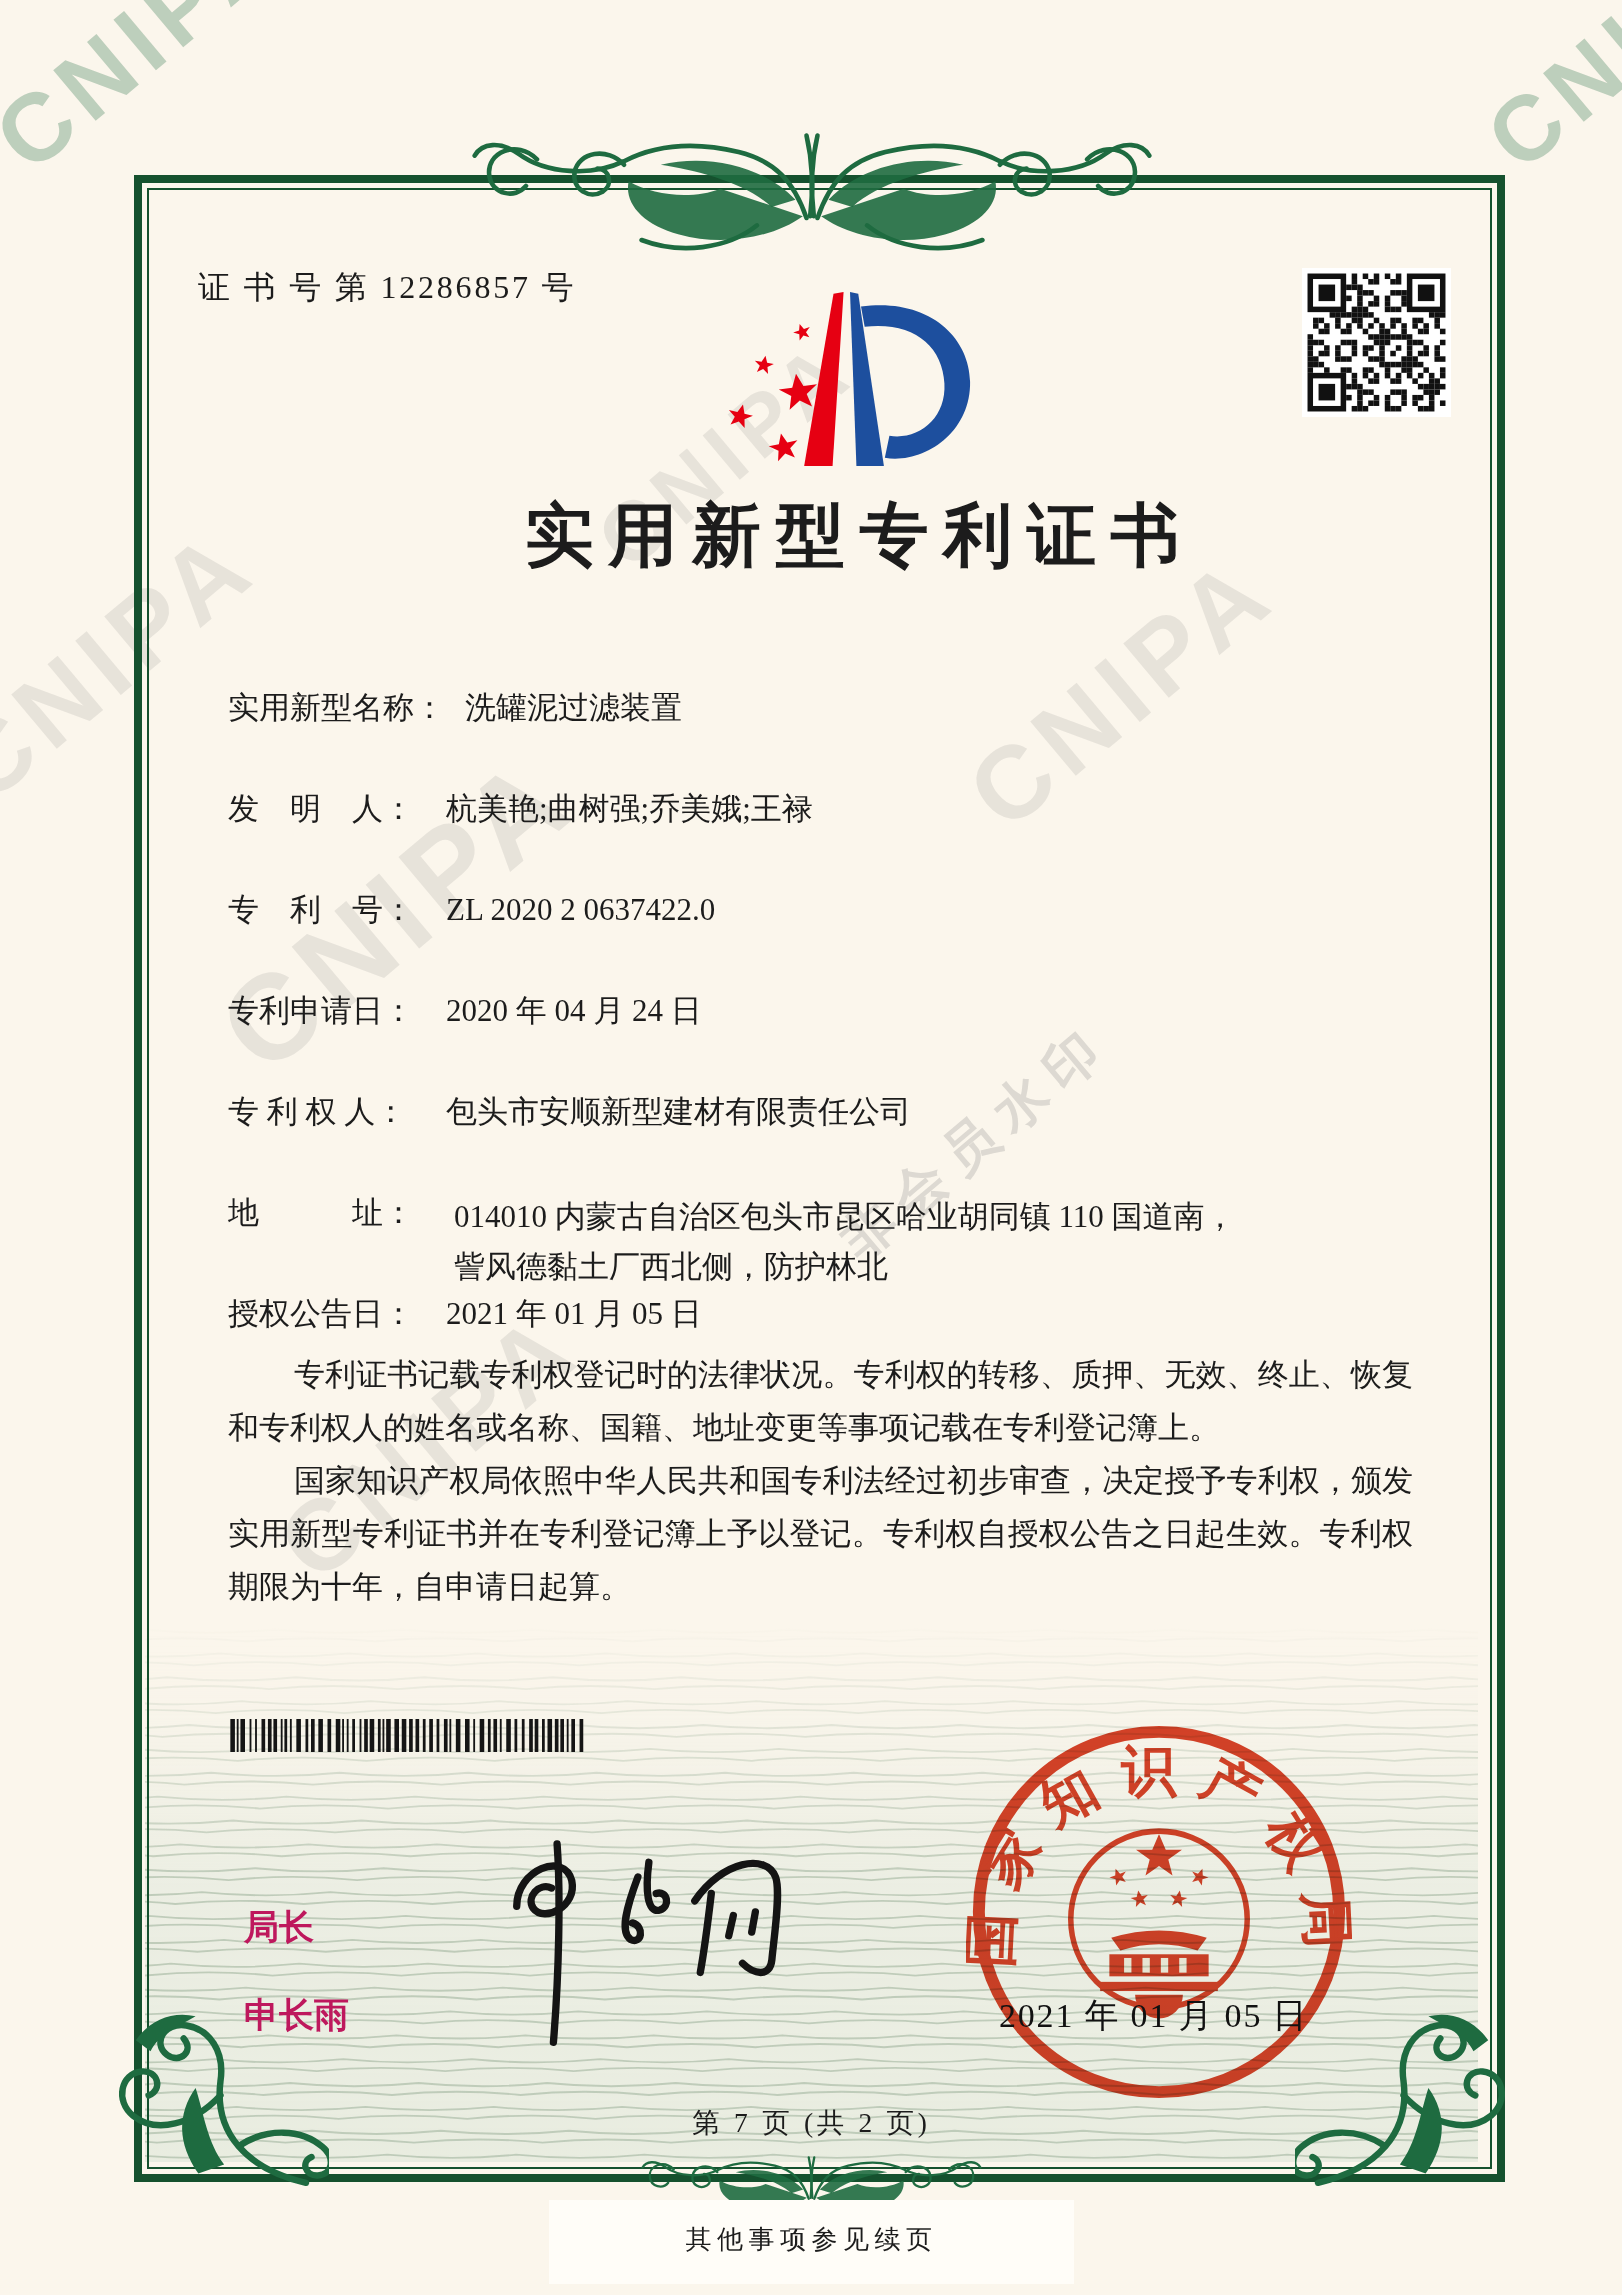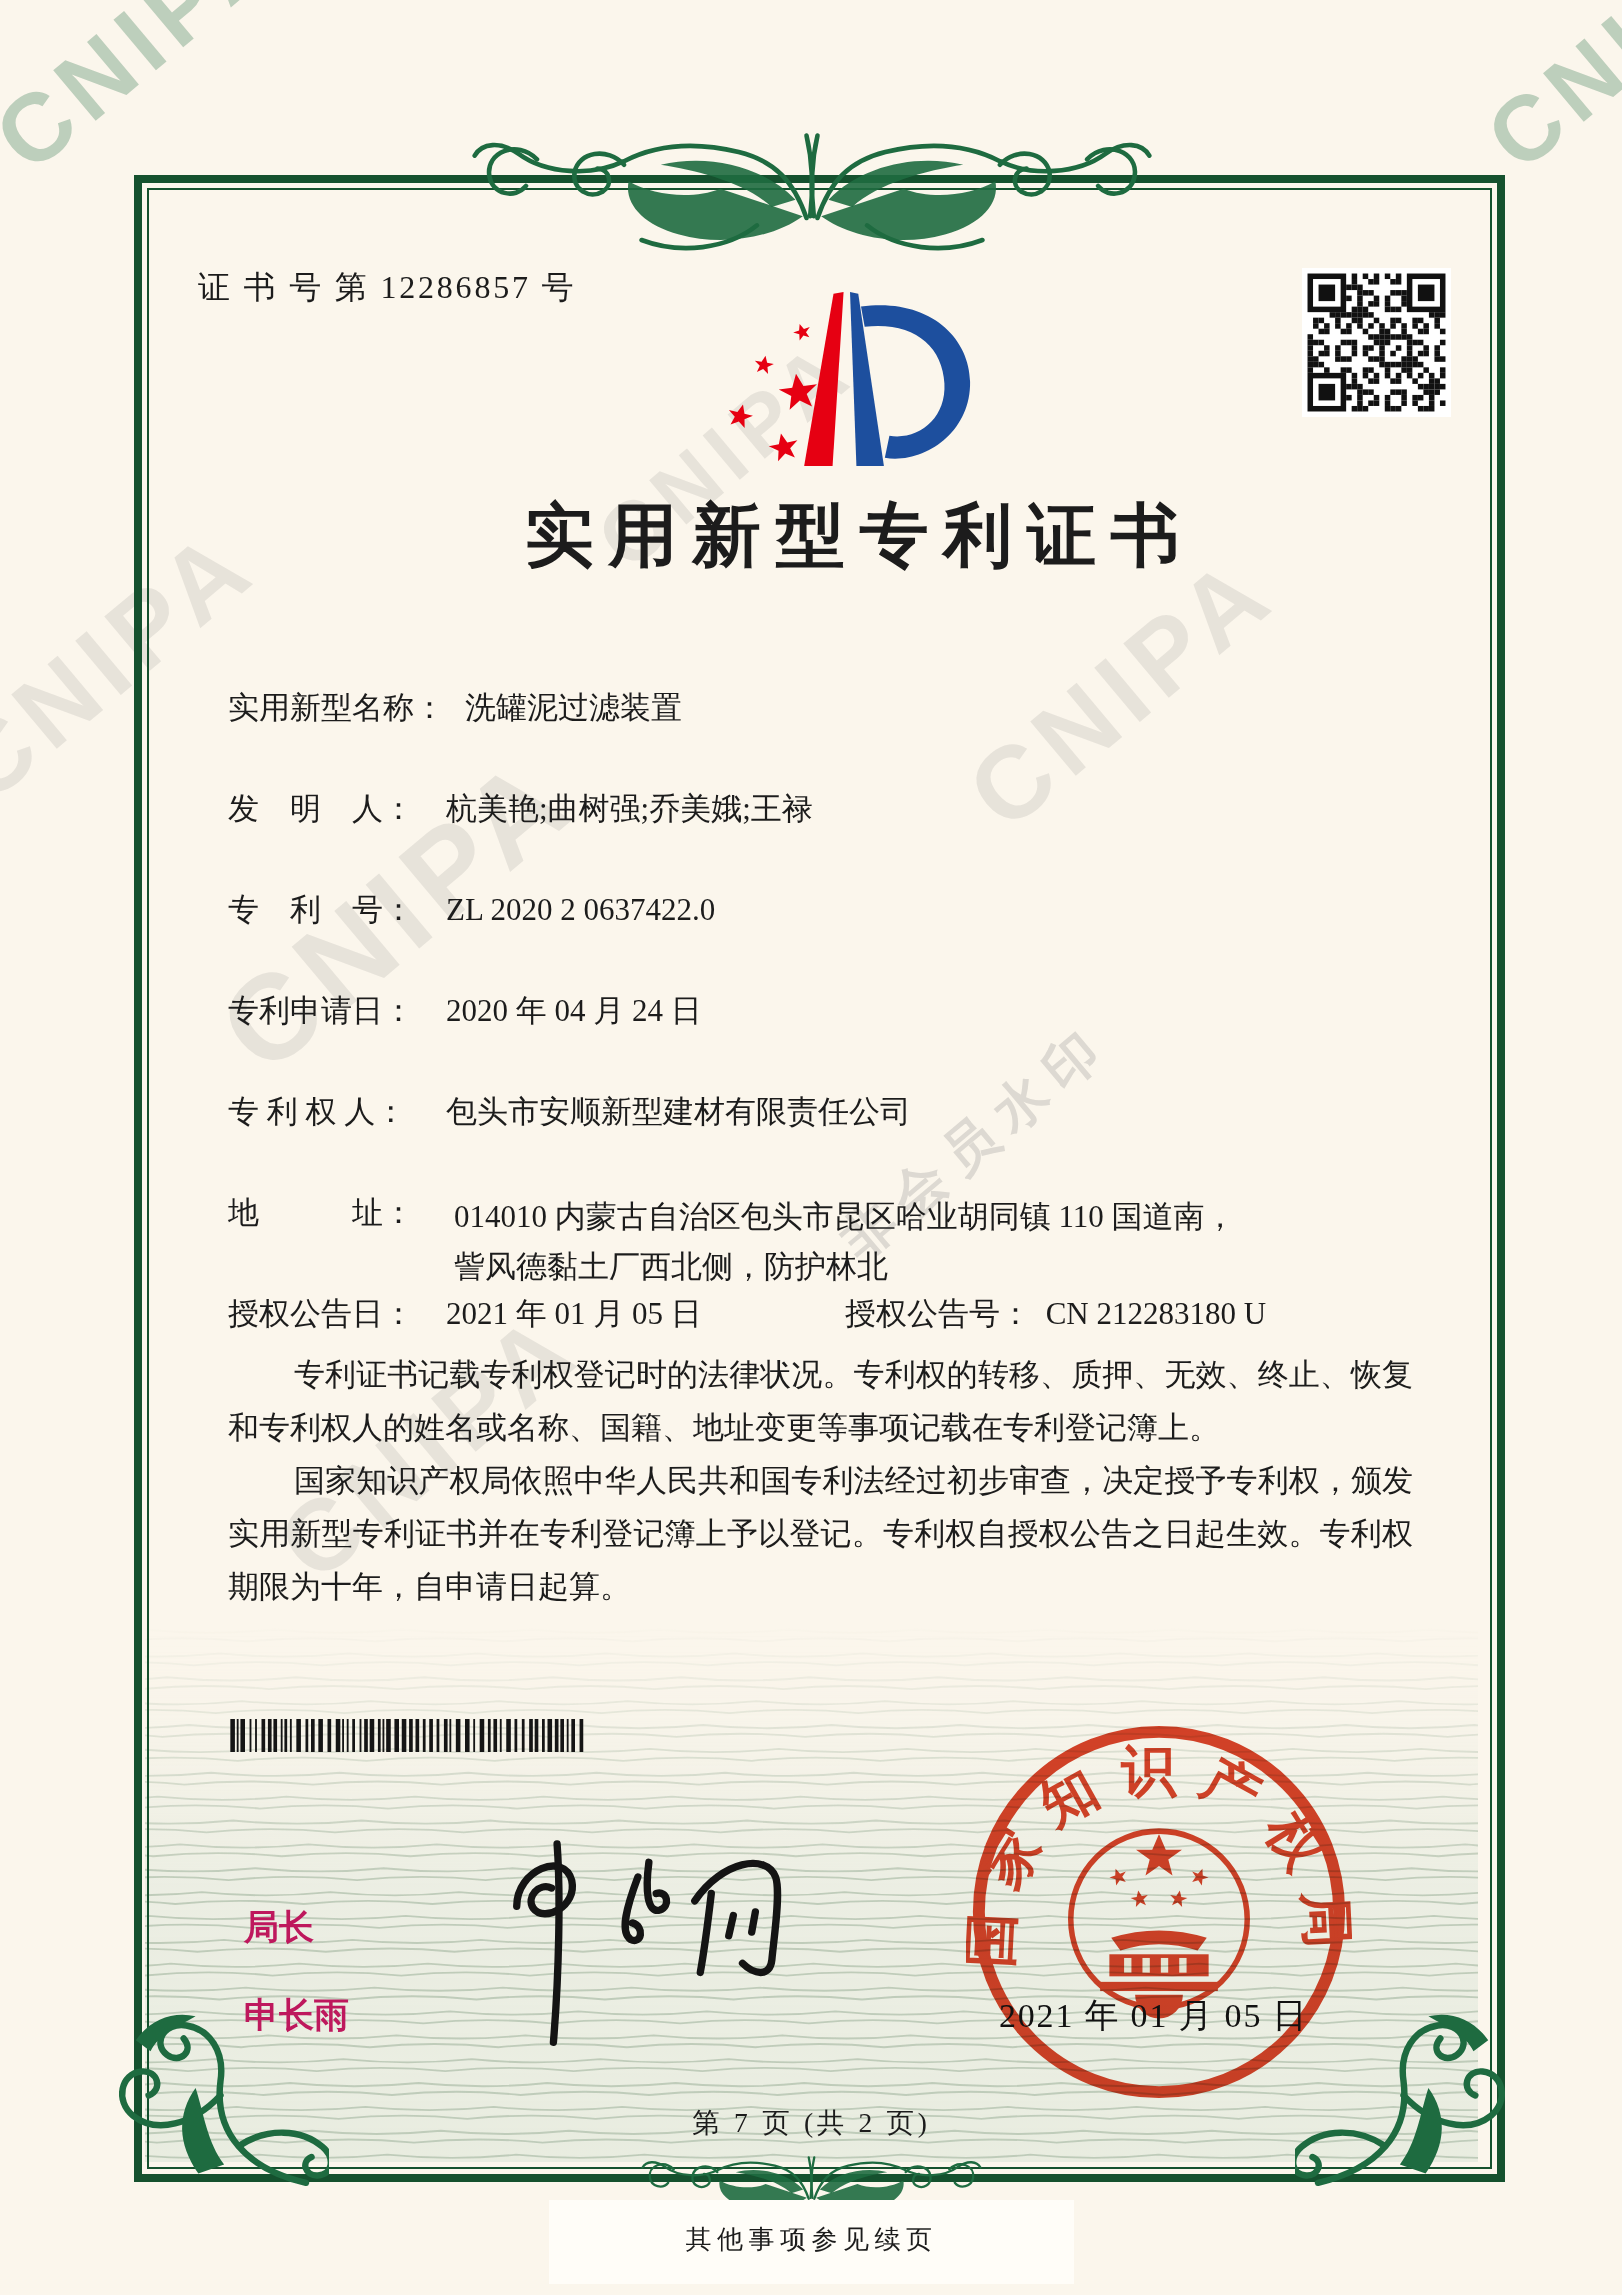--- a/index.html
+++ b/index.html
@@ -433,21 +433,20 @@
 </div>
 <div class="row" style="top:1091px;">
   <span class="lab">专 利 权 人：</span><span class="val">包头市安顺新型建材有限责任公司</span>
 </div>
 <div class="row" style="top:1192px;">
   <span class="lab" style="vertical-align:top;">地　　　址：</span><span class="addr-vals"><span>014010 内蒙古自治区包头市昆区哈业胡同镇 110 国道南，</span><br>
     <span>訾风德黏土厂西北侧，防护林北</span></span>
 </div>
 <div class="row" style="top:1293px;width:1185px;">
   <span class="lab">授权公告日：</span><span class="val">2021 年 01 月 05 日</span>
-  <span class="col2"><span class="lab" style="min-width:0;">授权公告号：</span><span class="val">CN 212283180 U</span></span>
 </div>
 
 <div class="abs bodytext">
   <p>专利证书记载专利权登记时的法律状况。专利权的转移、质押、无效、终止、恢复和专利权人的姓名或名称、国籍、地址变更等事项记载在专利登记簿上。</p>
   <p>国家知识产权局依照中华人民共和国专利法经过初步审查，决定授予专利权，颁发实用新型专利证书并在专利登记簿上予以登记。专利权自授权公告之日起生效。专利权期限为十年，自申请日起算。</p>
 </div>
 
 <svg class="abs barcode" id="barcodeSvg" width="360" height="33" xmlns="http://www.w3.org/2000/svg" viewBox="0 0 392 36">
     <rect x="0" y="0" width="5" height="36" fill="#151515"></rect>
     <rect x="7" y="0" width="2" height="36" fill="#151515"></rect>

